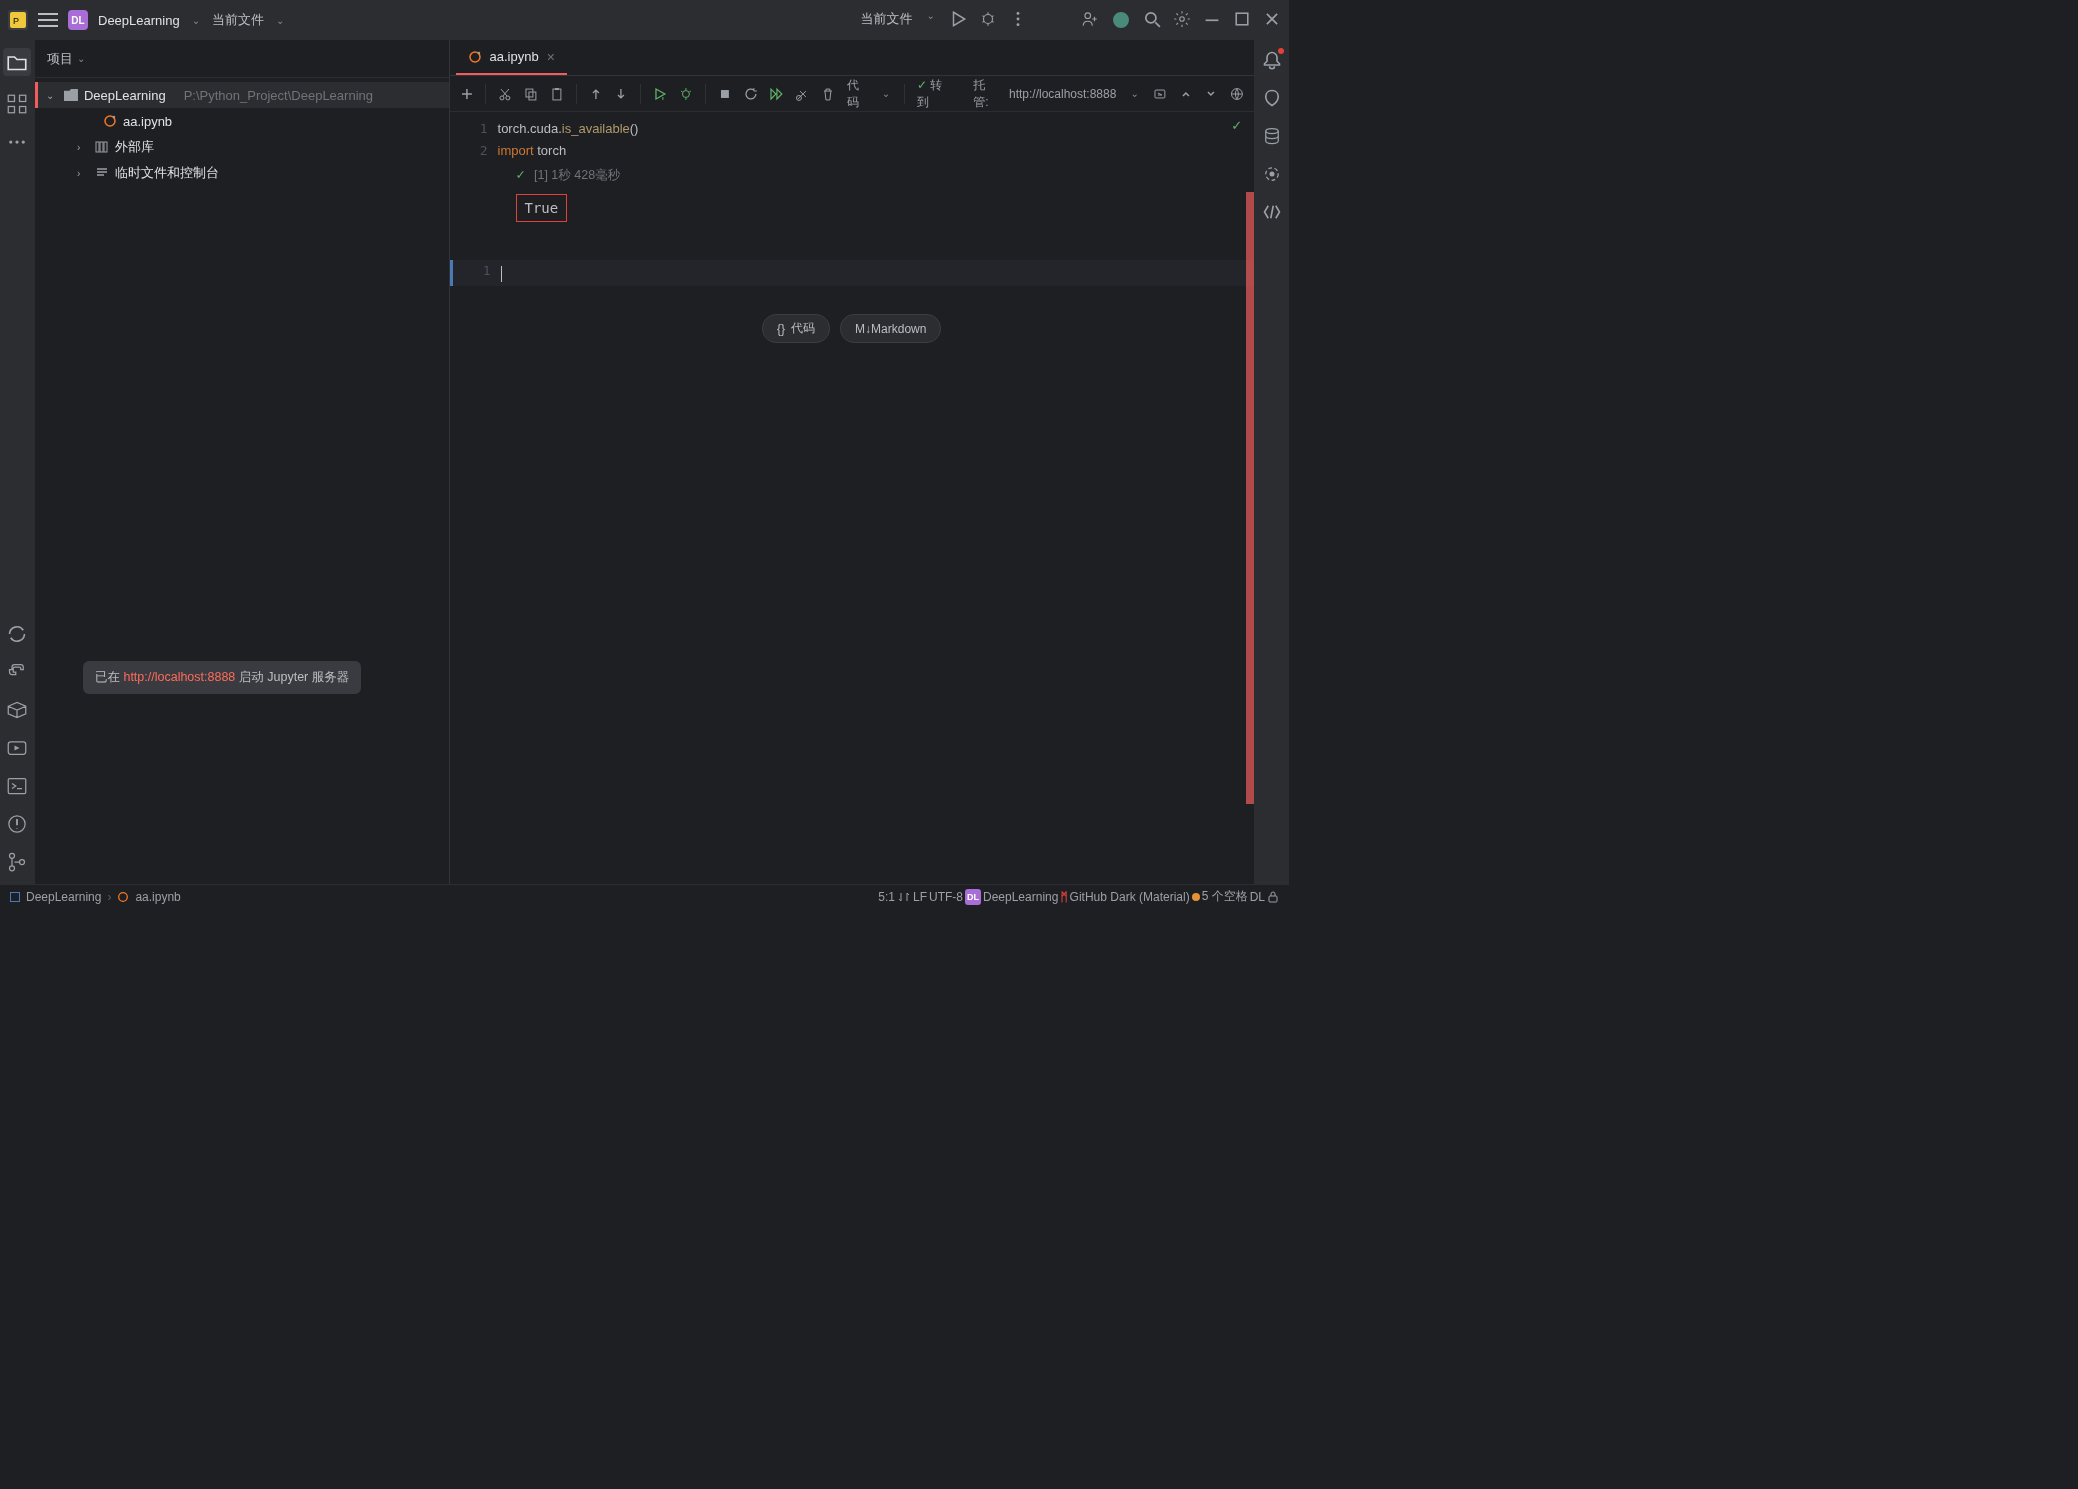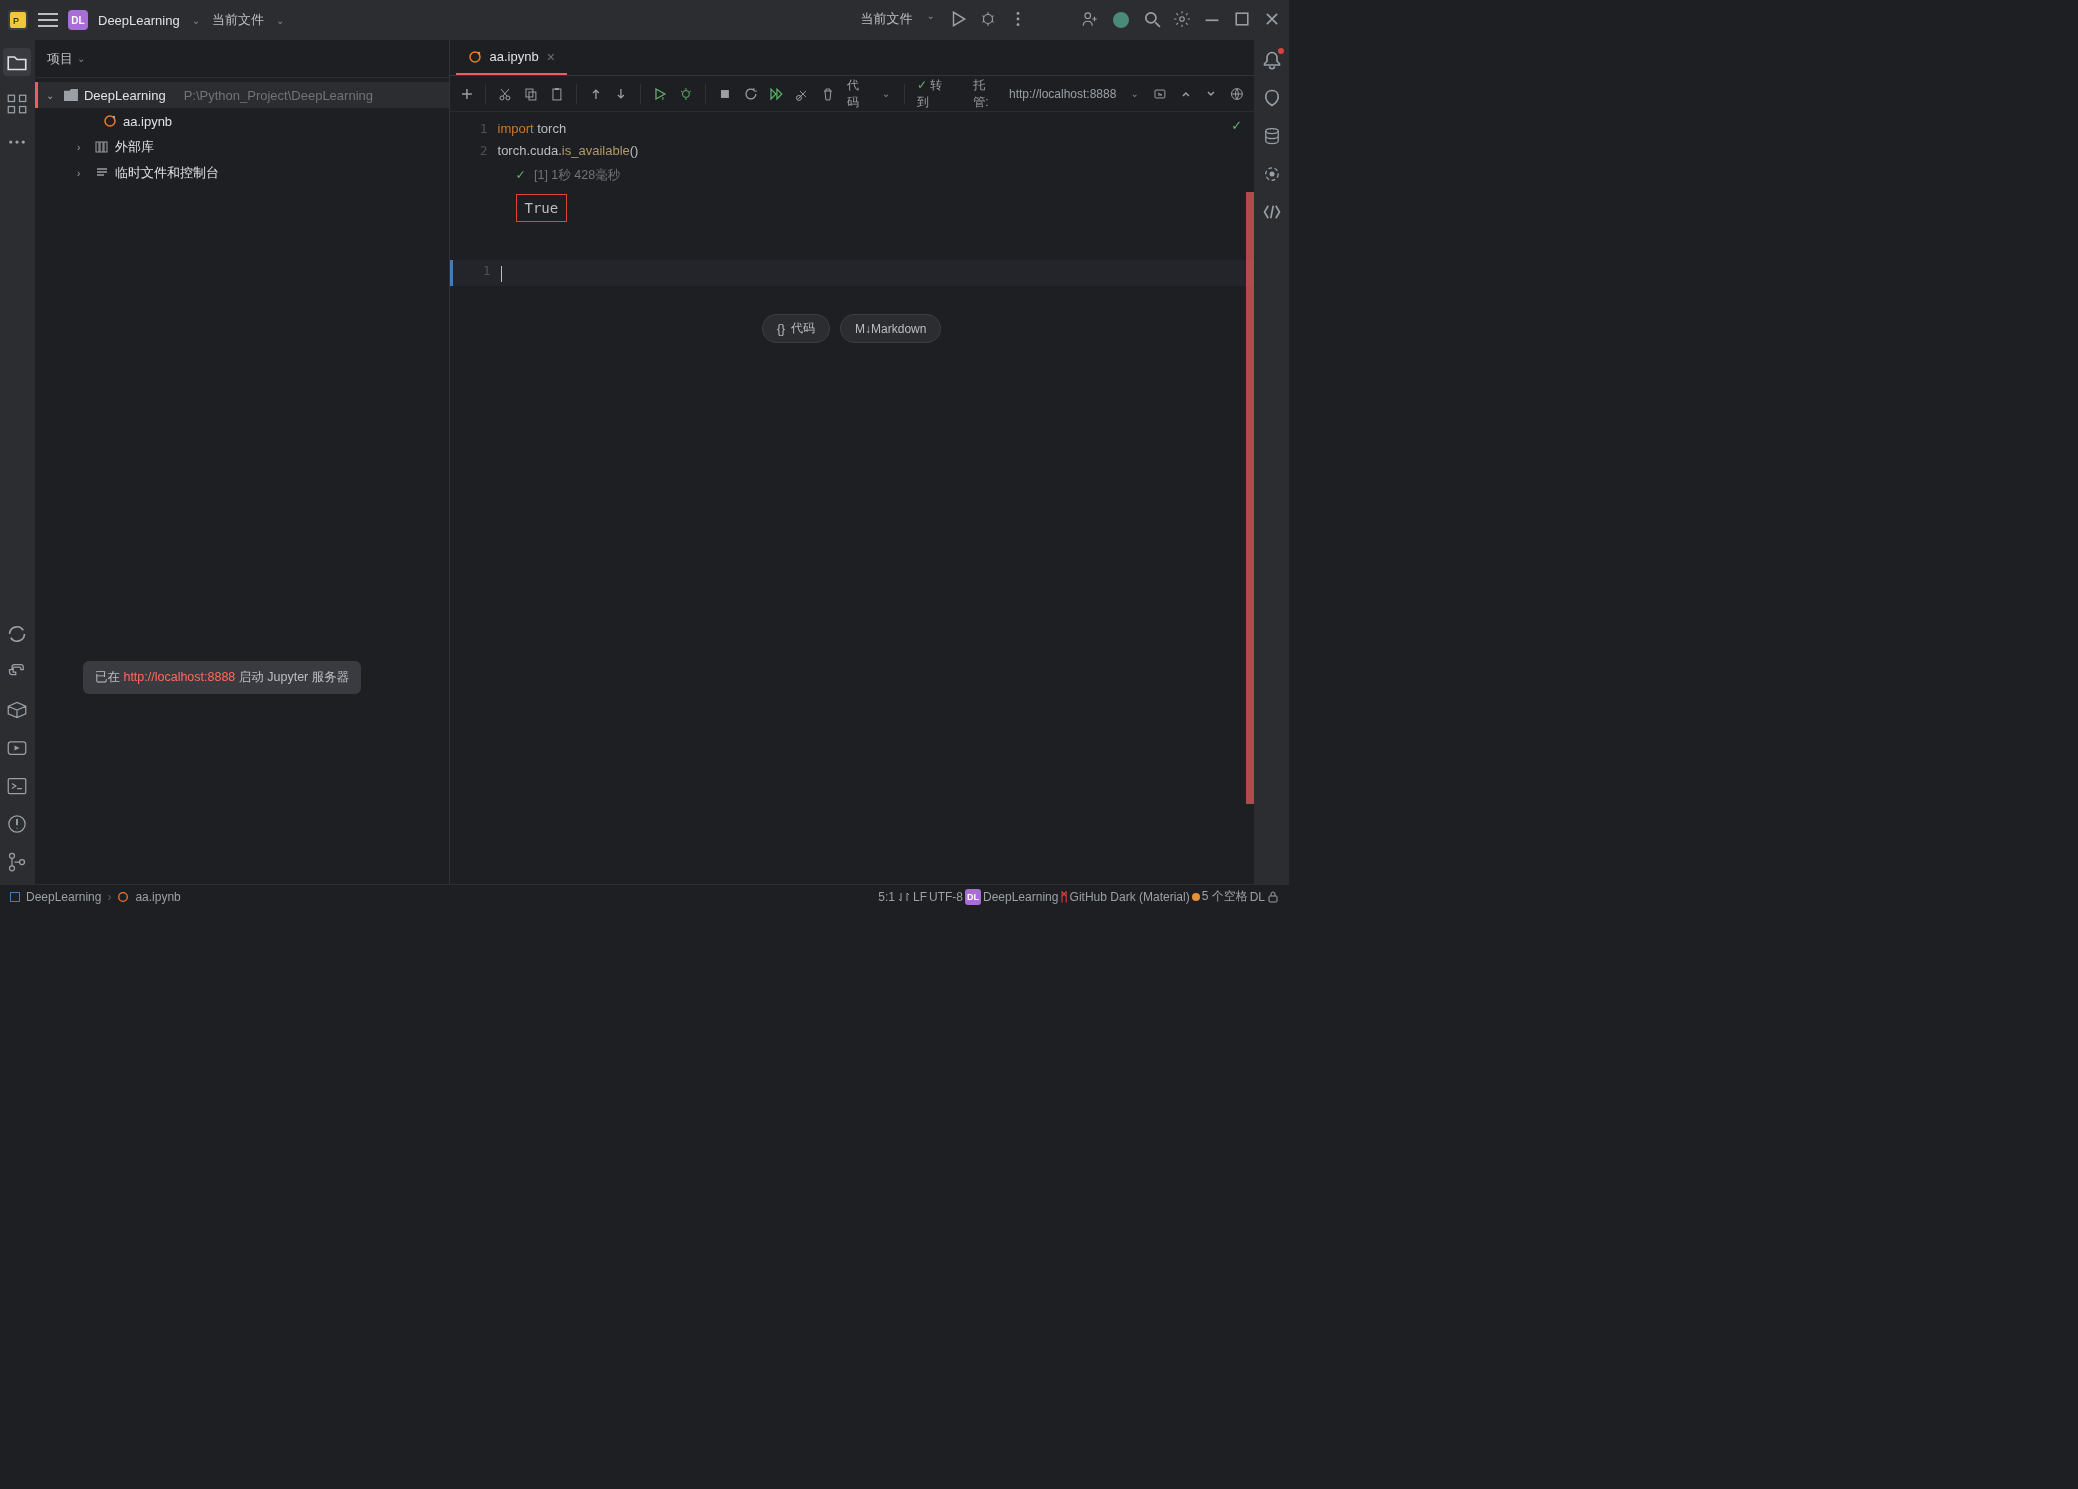--- a/index.html
+++ b/index.html
@@ -407,22 +407,22 @@
             <path d="M2 7h10M7 2c2 2 2 8 0 10M7 2c-2 2-2 8 0 10" stroke="currentColor" fill="none"></path>
           </svg>
         </div>
     </div>
     <div class="cells">
       <div class="ok-check">✓</div>
       <div class="cell">
         <div class="gutter-strip"></div>
         <div class="lineno">1<br>2</div>
         <div class="code-body">
+          <div><span>torch.cuda.</span><span class="fn">is_available</span><span class="punc">()</span></div>
           <div><span class="kw">import</span><span> torch</span></div>
-          <div><span>torch.cuda.</span><span class="fn">is_available</span><span class="punc">()</span></div>
           <div class="exec-status">
               <span class="exec-check">✓</span>
               <span>[1] 1秒 428毫秒</span>
             </div>
           <div class="output-box">True</div>
         </div>
       </div>
       <div class="cell2-wrap">
         <div class="gutter-strip"></div>
         <div class="lineno">1</div>

